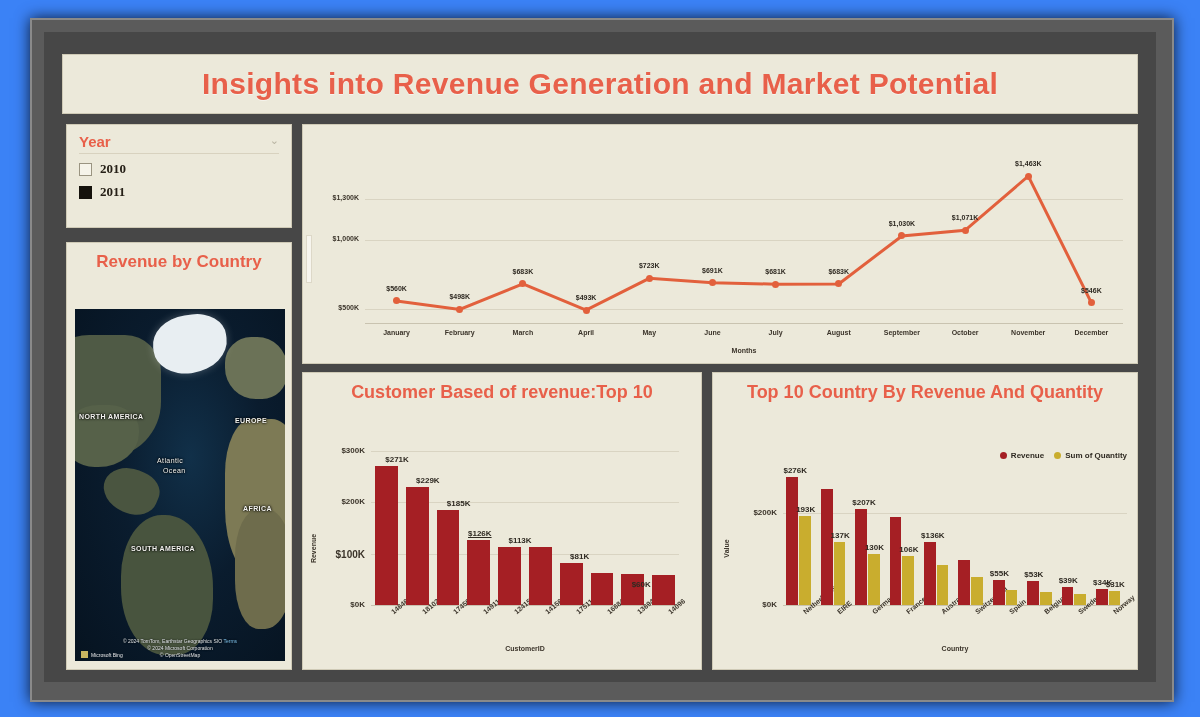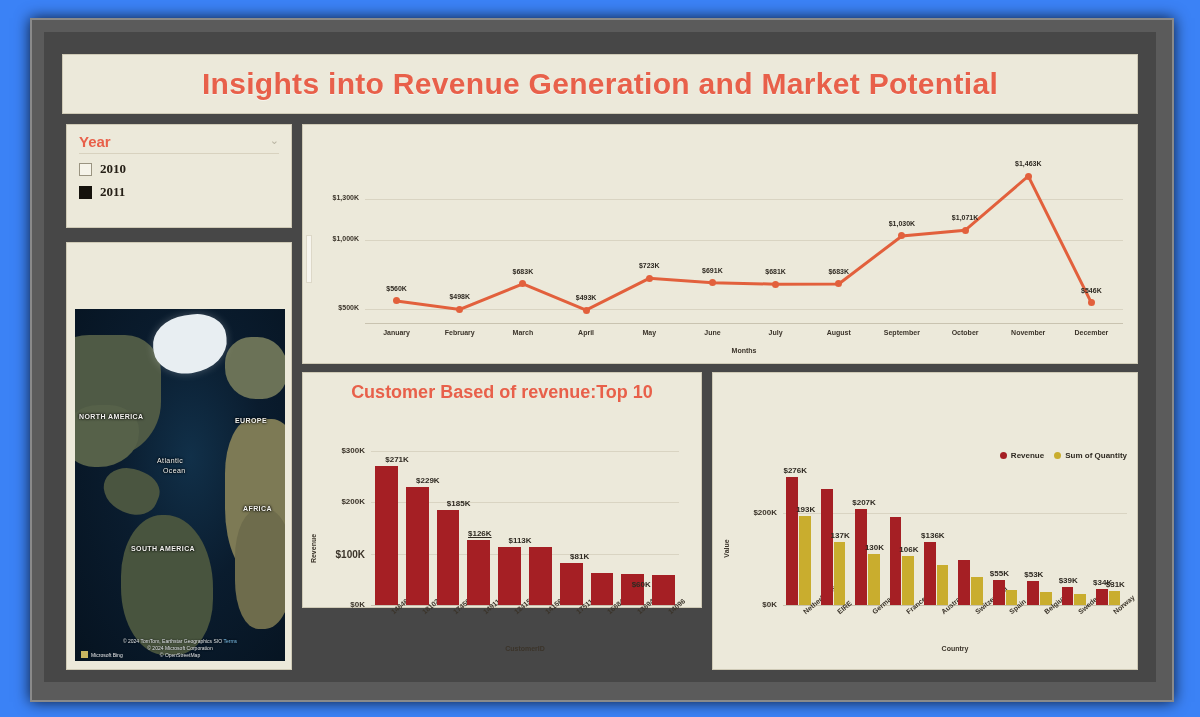--- a/index.html
+++ b/index.html
@@ -60,21 +60,21 @@
   .gridline{position:absolute;height:1px;background:#d9d4c2;left:0;right:0;}
   .axis-x{position:absolute;height:1px;background:#c9c3b0;left:0;right:0;}
   .ytick{position:absolute;font-size:7px;font-weight:bold;color:#3b342a;text-align:right;}
   .xtick{position:absolute;font-size:7px;font-weight:bold;color:#3b342a;text-align:center;}
   .dlabel{position:absolute;font-size:7px;font-weight:bold;color:#2f2a22;text-align:center;white-space:nowrap;}
   .dot{position:absolute;width:7px;height:7px;border-radius:50%;background:#e2603c;}
   .axtitle{position:absolute;font-size:7px;font-weight:bold;color:#3b342a;text-align:center;}
   .scrollbar{position:absolute;left:3px;top:110px;width:4px;height:46px;background:#f7f5ee;border:1px solid #ddd8c8;}
 
   
-  .custcard{left:258px;top:340px;width:400px;height:236px;}
+  .custcard{left:258px;top:340px;width:400px;height:298px;}
   .cust-title{font-size:18px;padding:8px 14px 0;line-height:23px;}
   .bar{position:absolute;bottom:0;background:#a51f24;}
   .bar.gold{background:#c9ad2e;}
   .blabel{position:absolute;font-size:8px;font-weight:bold;color:#2f2a22;white-space:nowrap;}
   .xrot{position:absolute;font-size:7px;font-weight:bold;color:#3b342a;
         transform:rotate(-40deg);transform-origin:left top;white-space:nowrap;}
   .ylabel-v{position:absolute;font-size:7px;font-weight:bold;color:#3b342a;
         transform:rotate(-90deg);transform-origin:center;white-space:nowrap;}
 
   
@@ -105,20 +105,21 @@
         <span class="cbox"></span>
         <span class="slicer-lbl">2010</span>
       </div>
       <div class="slicer-row">
         <span class="cbox on"></span>
         <span class="slicer-lbl">2011</span>
       </div>
     </div>
 
     <div class="panel mapcard">
+      <div class="card-title map-title">Revenue by Country</div>
       <div class="map-img">
         <div class="ocean"></div>
         <div class="land namer"></div>
         <div class="land namer2"></div>
         <div class="land camer"></div>
         <div class="land samer"></div>
         <div class="land europe"></div>
         <div class="land africa"></div>
         <div class="land africa2"></div>
         <div class="land greenland"></div>
@@ -233,20 +234,21 @@
             <div class="bar" style="left: 250.404px; width: 22.792px; height: 30.8px;"></div>
             <div class="blabel" style="left: 260.66px; top: 129px;">$60K</div>
             <div class="xrot" style="left: 265.496px; top: 159px;">13694</div>
             <div class="bar" style="left: 281.204px; width: 22.792px; height: 30.2867px;"></div>
             <div class="xrot" style="left: 296.296px; top: 159px;">14096</div>
           </div>
       <div class="axtitle" style="left:68px;top:272px;width:308px;">CustomerID</div>
     </div>
 
     <div class="panel ctrycard">
+      <div class="card-title ctry-title">Top 10 Country By Revenue And Quantity</div>
       <div class="legend">
         <span class="lg">
           <span class="lgdot" style="background:#a51f24;"></span>
           <span>Revenue</span>
         </span>
         <span class="lg">
           <span class="lgdot" style="background:#c9ad2e;"></span>
           <span>Sum of Quantity</span>
         </span>
       </div>

